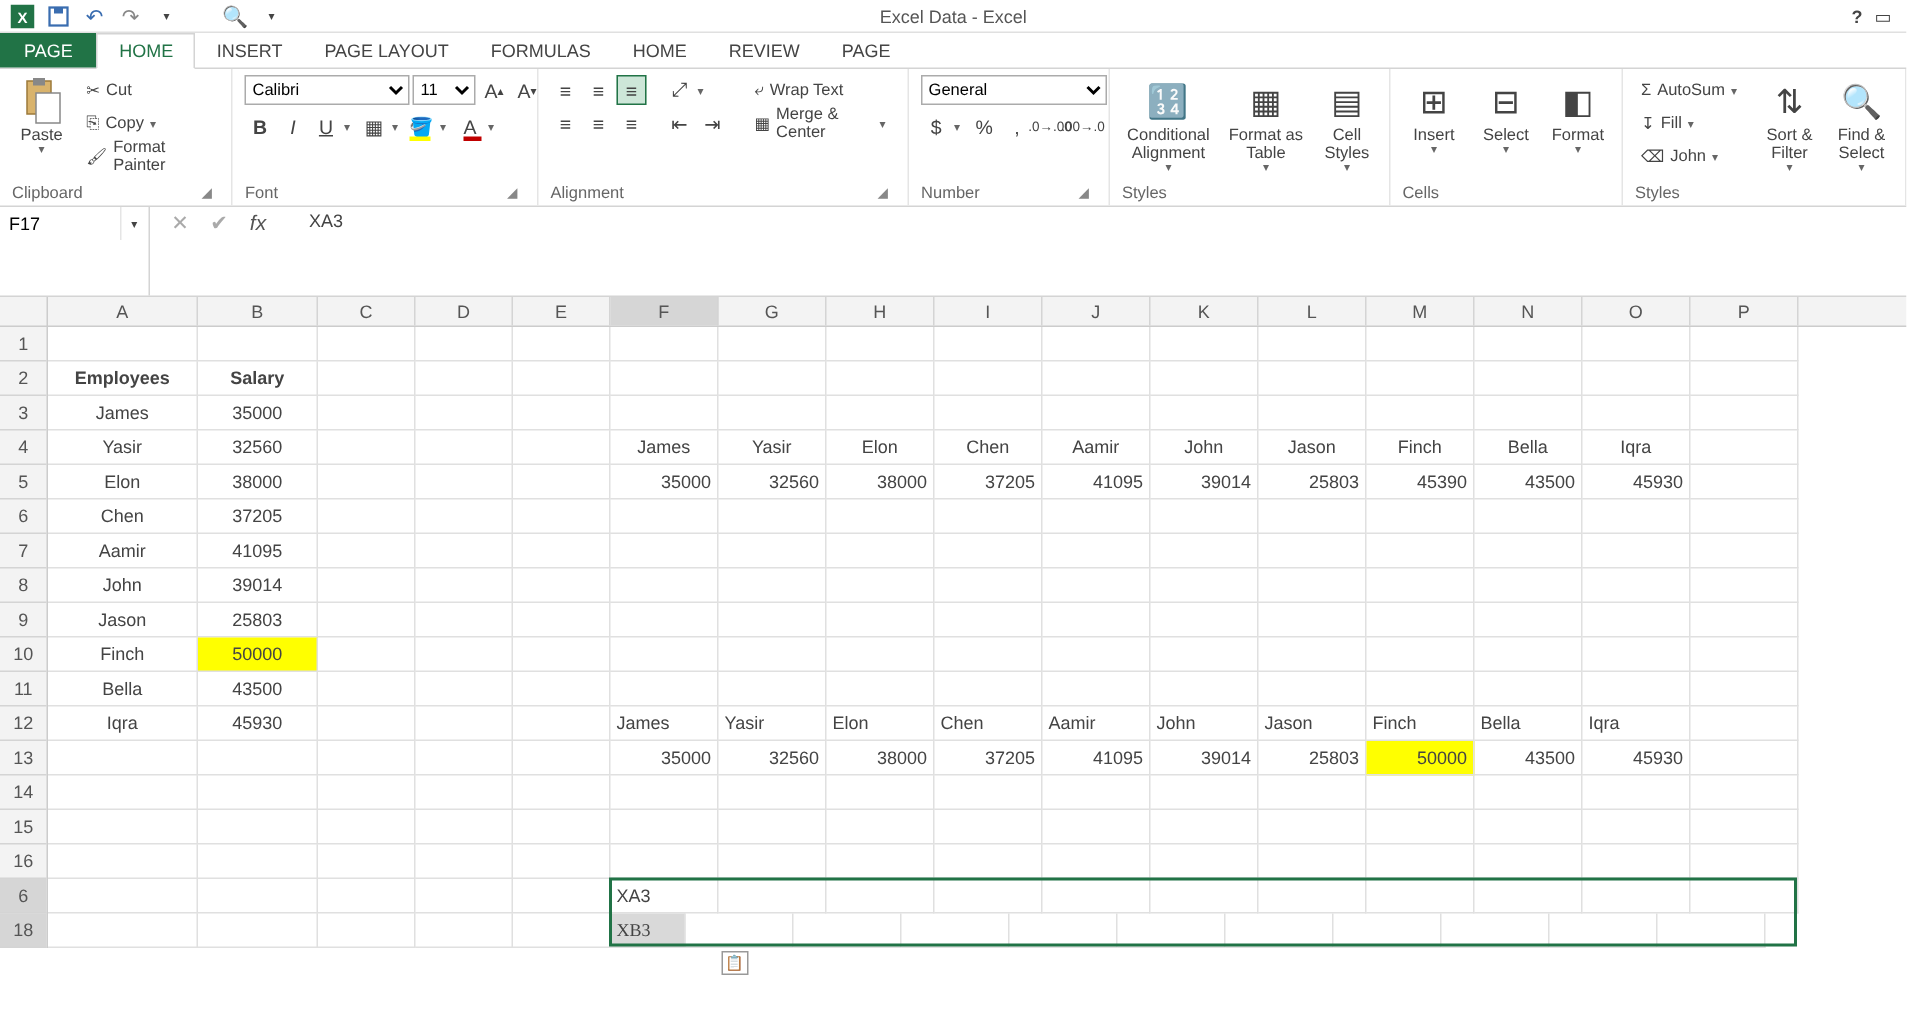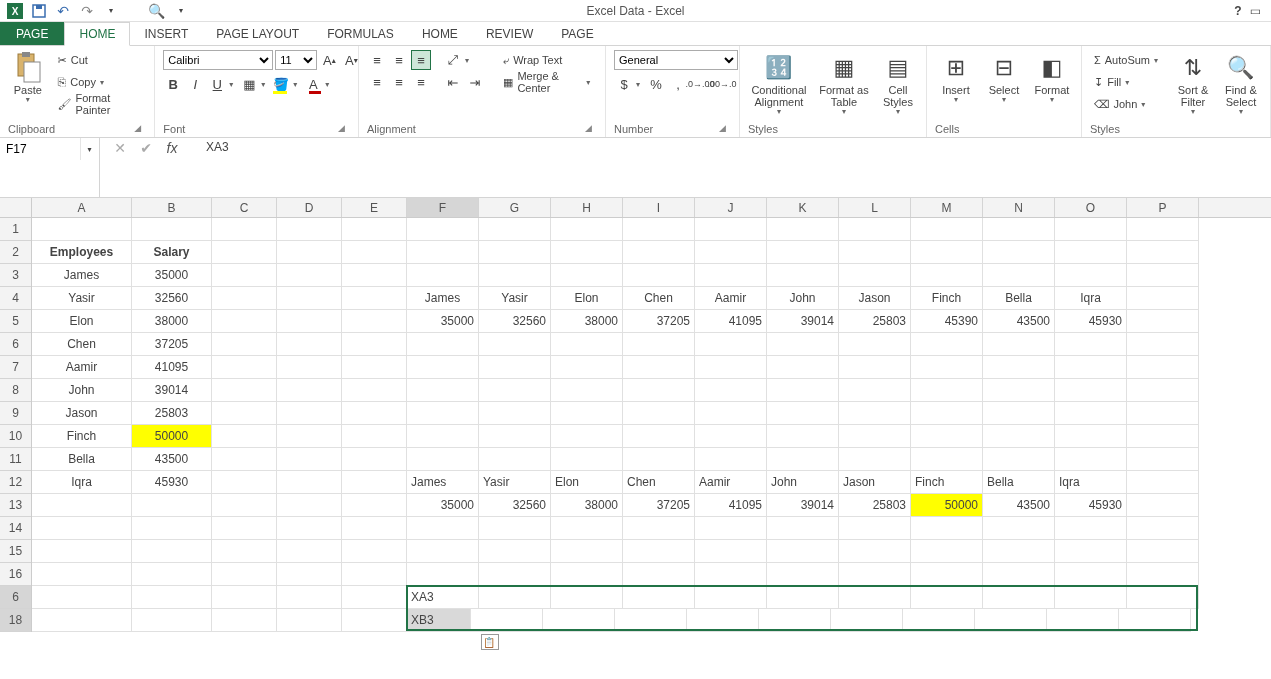--- a/index.html
+++ b/index.html
@@ -658,21 +658,21 @@
           <div class="cell" style="width: 72px;"></div>
           <div class="cell" style="width: 72px;"></div>
           <div class="cell" style="width: 72px;"></div>
         </div>
         <div class="crow">
           <div class="cell" style="width: 100px;"></div>
           <div class="cell" style="width: 80px;"></div>
           <div class="cell" style="width: 65px;"></div>
           <div class="cell" style="width: 65px;"></div>
           <div class="cell" style="width: 65px;"></div>
-          <div class="cell grey" style="width: 64px;">XB3</div>
+          <div class="cell grey" style="width: 50px; font-family: Liberation Serif, serif;">XB3</div>
           <div class="cell" style="width: 72px;"></div>
           <div class="cell" style="width: 72px;"></div>
           <div class="cell" style="width: 72px;"></div>
           <div class="cell" style="width: 72px;"></div>
           <div class="cell" style="width: 72px;"></div>
           <div class="cell" style="width: 72px;"></div>
           <div class="cell" style="width: 72px;"></div>
           <div class="cell" style="width: 72px;"></div>
           <div class="cell" style="width: 72px;"></div>
           <div class="cell" style="width: 72px;"></div>

